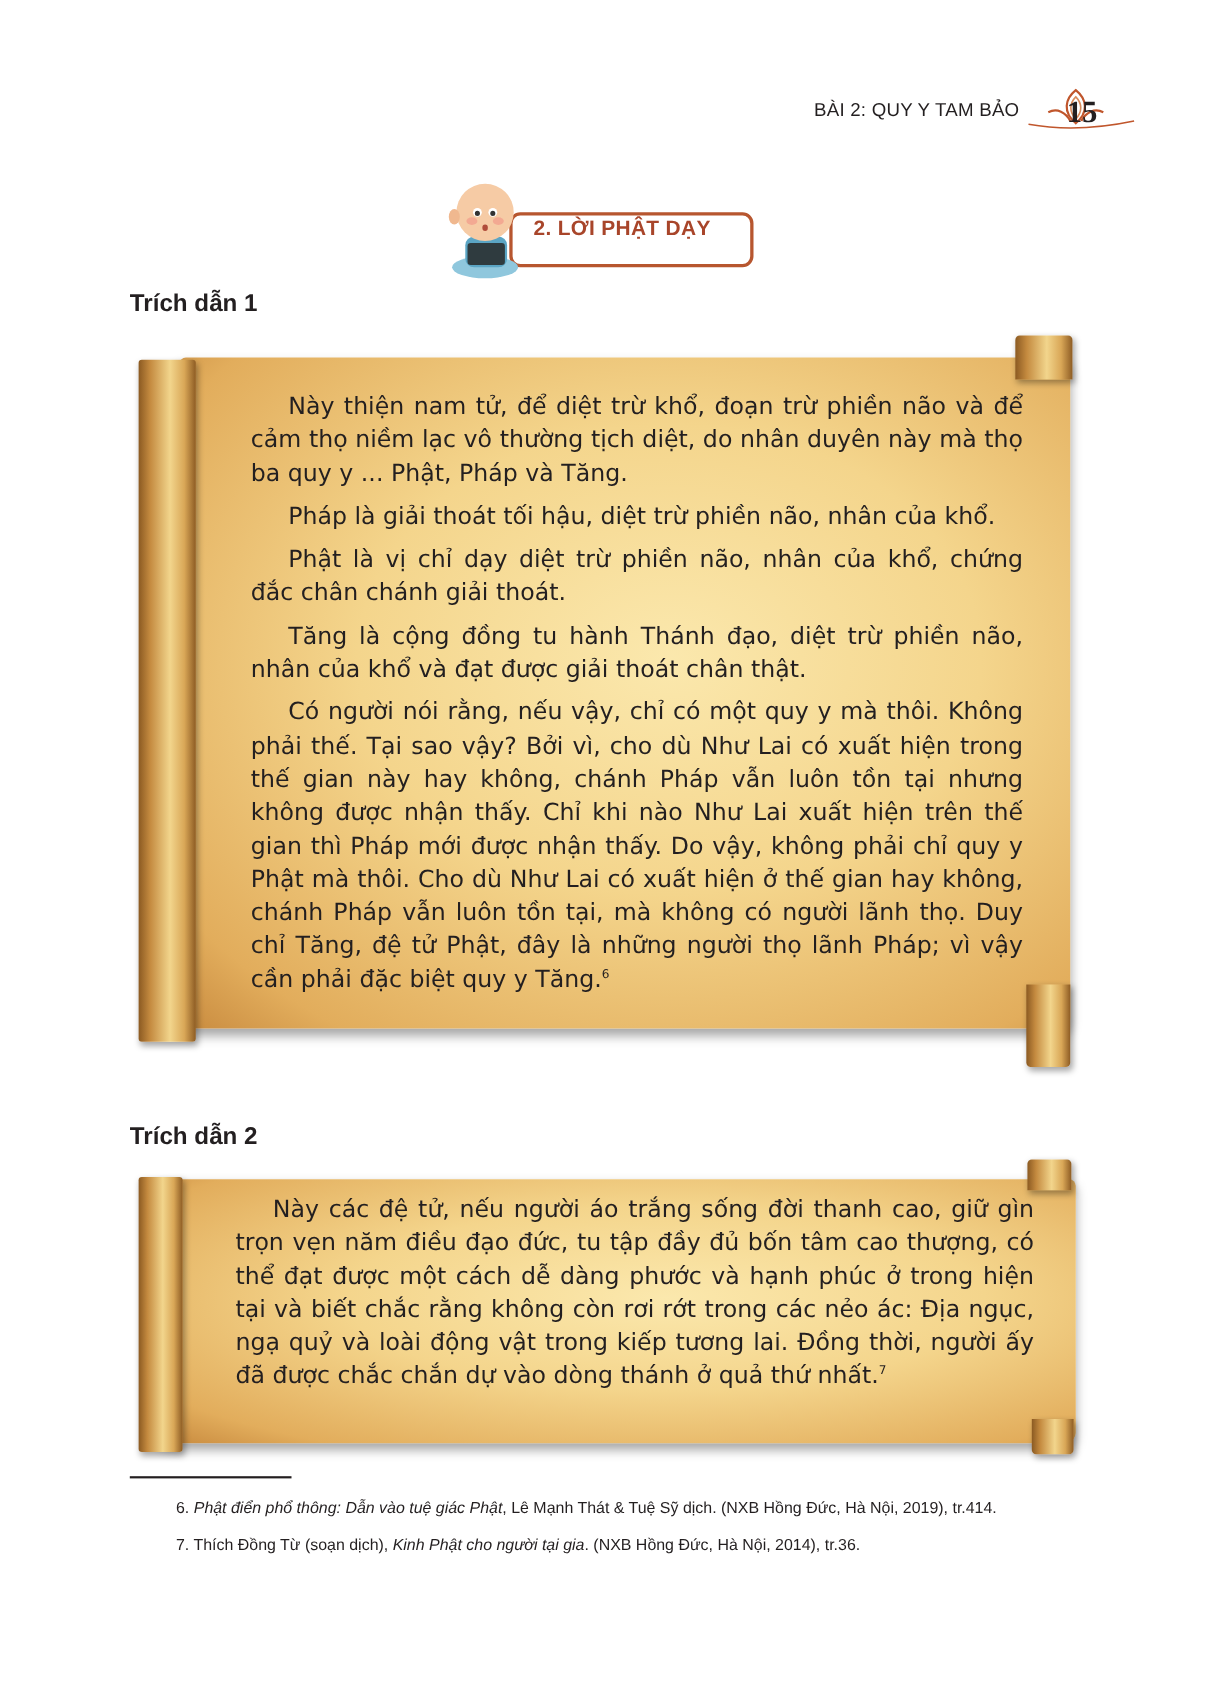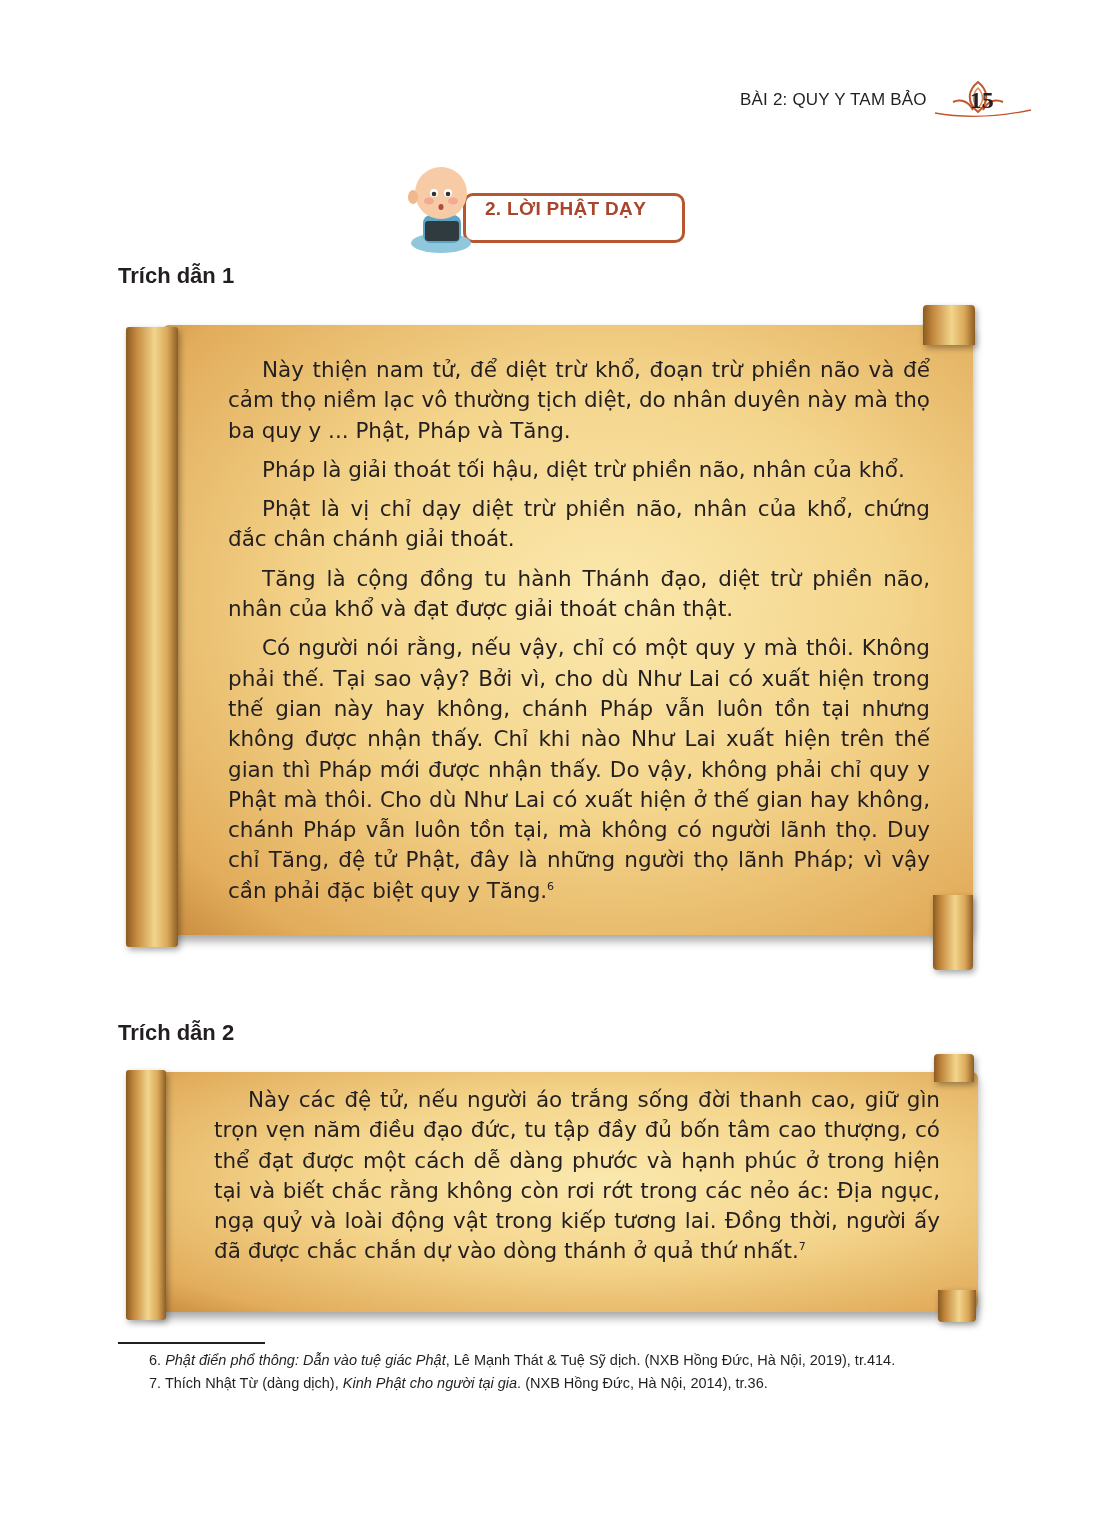--- a/index.html
+++ b/index.html
@@ -3,21 +3,21 @@
 <meta charset="utf-8">
 <style>
   html, body { margin: 0; padding: 0; background: #ffffff; }
   body { width: 1106px; height: 1531px; position: relative; overflow: hidden;
          font-family: "DejaVu Sans", sans-serif; color: #231f20; }
 
   .running-header { position: absolute; top: 80px; left: 740px; display: flex; align-items: center; }
   .running-title { font-family: "Liberation Sans", sans-serif; font-size: 17px; color: #231f20; letter-spacing: 0.2px; }
   .page-ornament { position: relative; width: 100px; height: 40px; margin-left: 6px; }
   .page-ornament svg { position: absolute; left: 0; top: 0; }
-  .page-number { position: absolute; left: 37px; top: 7px; font-family: "Liberation Serif", serif; font-weight: bold; font-size: 24px; color: #231f20; }
+  .page-number { position: absolute; left: 37px; top: 7px; font-family: "Liberation Serif", serif; font-weight: bold; font-size: 28px; color: #231f20; }
 
   .section-heading { position: absolute; top: 165px; left: 405px; width: 300px; height: 90px; }
   .section-box { position: absolute; left: 58px; top: 28px; width: 222px; height: 50px; border: 3px solid #b7562f; border-radius: 10px; background: #fff; box-sizing: border-box; }
   .section-label { position: absolute; left: 80px; top: 33px; font-family: "Liberation Sans", sans-serif; font-weight: bold; font-size: 19px; color: #a8452a; letter-spacing: 0.3px; }
   .monk { position: absolute; left: 0; top: 0; width: 80px; height: 90px; }
 
   .quote-label { position: absolute; left: 118px; font-family: "Liberation Sans", sans-serif; font-weight: bold; font-size: 22px; color: #231f20; }
 
   .scroll { position: absolute; }
   .scroll-paper { position: absolute; background:
@@ -25,21 +25,21 @@
       box-shadow: 0 6px 10px rgba(0,0,0,0.35); }
   .scroll-roll { position: absolute; width: 52px;
       background: linear-gradient(to right, #8b5a22 0%, #c48a3f 20%, #f2d58c 55%, #d9a757 80%, #8d5c24 100%);
       box-shadow: 2px 3px 6px rgba(0,0,0,0.35); }
   .scroll-text { position: absolute; font-family: "DejaVu Sans", sans-serif; font-size: 21.5px; line-height: 30.3px; color: #231f20; text-align: justify; }
   .scroll-text p { margin: 0 0 9px 0; text-indent: 34px; }
   sup { font-size: 11px; vertical-align: super; line-height: 0; }
 
   .footnote-rule { position: absolute; left: 118px; top: 1342px; width: 147px; height: 2px; background: #231f20; }
   .footnotes { position: absolute; left: 118px; top: 1348px; width: 882px; font-family: "Liberation Sans", sans-serif; font-size: 14.5px; line-height: 22px; color: #231f20; text-align: justify; }
-  .footnotes p { margin: 1px; text-indent: 30px; }
+  .footnotes p { margin: 12px; text-indent: 30px; }
   .footnotes i { font-style: italic; }
 </style>
 </head>
 <body>
 
 <div class="running-header">
   <span class="running-title">BÀI 2: QUY Y TAM BẢO</span>
   <div class="page-ornament">
     <svg width="100" height="40" viewBox="0 0 100 40">
       <path d="M45 2 C35 10 33 22 45 32 C57 22 55 10 45 2 Z" fill="none" stroke="#c0562c" stroke-width="2"></path>
@@ -93,14 +93,14 @@
   <div class="scroll-roll" style="left:816px; top:4px; height:28px; width:40px; border-radius:4px 4px 0 0;"></div>
   <div class="scroll-roll" style="left:820px; top:240px; height:32px; width:38px; border-radius:0 0 4px 4px;"></div>
   <div class="scroll-text" style="left:96px; top:35px; width:726px;">
     <p><span>Này các đệ tử, nếu người áo trắng sống đời thanh cao, giữ gìn trọn vẹn năm điều đạo đức, tu tập đầy đủ bốn tâm cao thượng, có thể đạt được một cách dễ dàng phước và hạnh phúc ở trong hiện tại và biết chắc rằng không còn rơi rớt trong các nẻo ác: Địa ngục, ngạ quỷ và loài động vật trong kiếp tương lai. Đồng thời, người ấy đã được chắc chắn dự vào dòng thánh ở quả thứ nhất.</span><sup>7</sup></p>
   </div>
 </div>
 
 <div class="footnote-rule"></div>
 <div class="footnotes">
   <p><span>6.</span> <i>Phật điển phổ thông: Dẫn vào tuệ giác Phật</i><span>, Lê Mạnh Thát &amp; Tuệ Sỹ dịch. (NXB Hồng Đức, Hà Nội, 2019), tr.414.</span></p>
-  <p><span>7.</span> <span>Thích Nhật Từ (dàng dịch), </span><i>Kinh Phật cho người tại gia</i><span>. (NXB Hồng Đức, Hà Nội, 2014), tr.36.</span></p>
+  <p><span>7.</span> <span>Thích Đồng Từ (soạn dịch), </span><i>Kinh Phật cho người tại gia</i><span>. (NXB Hồng Đức, Hà Nội, 2014), tr.36.</span></p>
 </div>
 
 </body></html>

